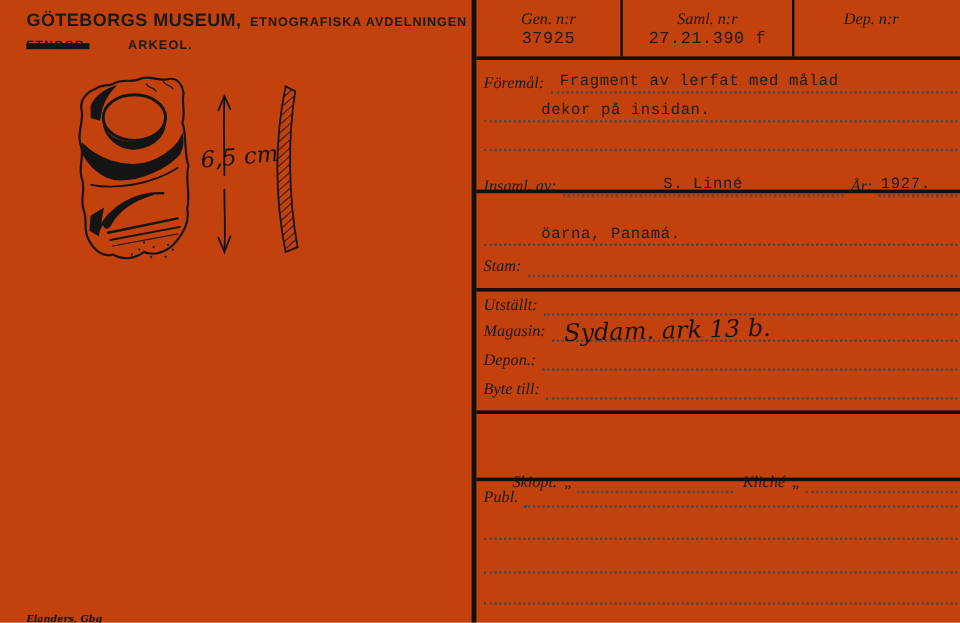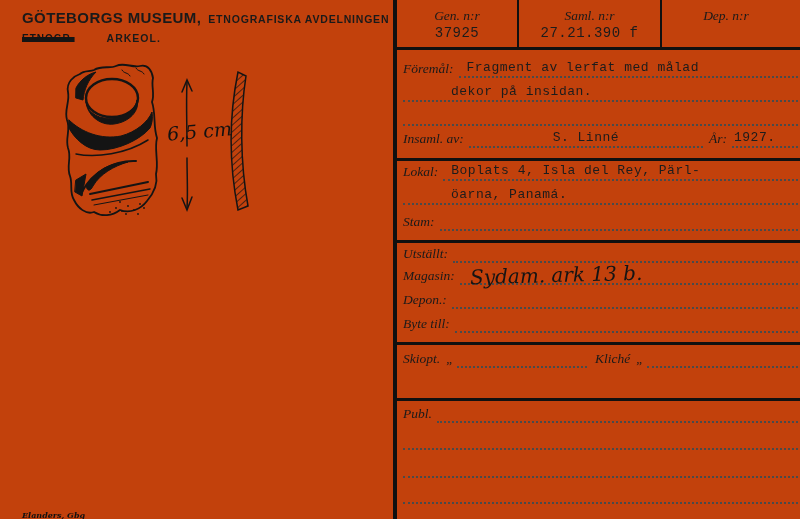--- a/index.html
+++ b/index.html
@@ -136,38 +136,32 @@
     </div>
     <div class="row" style="top:84px;">
       <div class="dots lead">
         <span class="typed" style="left:48px;">dekor på insidan.</span>
       </div>
     </div>
     <div class="row" style="top:108px;">
       <div class="dots lead"></div>
     </div>
 
-    <div class="row" style="top:130px;">
+    <div class="row" style="top:146px;">
       <span class="flabel">Insaml. av:</span>
       <div class="dots" style="flex:2;">
         <span class="typed center">S. Linné</span>
       </div>
       <span class="flabel" style="margin-left:6px;">År:</span>
       <div class="dots" style="flex:0 0 66px;">
         <span class="typed" style="left:2px;">1927.</span>
       </div>
     </div>
     <div class="hrule" style="top:158px;"></div>
 
-    <div class="row" style="top:163px;">
-      <span class="flabel">Lokal:</span>
-      <div class="dots">
-        <span class="typed">Boplats 4, Isla del Rey, Pärl-</span>
-      </div>
-    </div>
     <div class="row" style="top:187px;">
       <div class="dots lead">
         <span class="typed" style="left:48px;">öarna, Panamá.</span>
       </div>
     </div>
 
     <div class="row" style="top:213px;">
       <span class="flabel">Stam:</span>
       <div class="dots"></div>
     </div>
@@ -187,21 +181,21 @@
       <span class="flabel">Depon.:</span>
       <div class="dots"></div>
     </div>
     <div class="row" style="top:315px;">
       <span class="flabel">Byte till:</span>
       <div class="dots"></div>
     </div>
     <div class="hrule" style="top:342px;"></div>
 
 
-    <div class="row" style="top:350px;">
+    <div class="row" style="top:393px;margin-left:24px;">
       <div class="seg1">
         <span class="flabel">Skiopt.</span>
         <span class="ditto">„</span>
         <div class="dots"></div>
       </div>
       <div class="seg2">
         <span class="flabel" style="margin-left:8px;">Kliché</span>
         <span class="ditto">„</span>
         <div class="dots"></div>
       </div>

